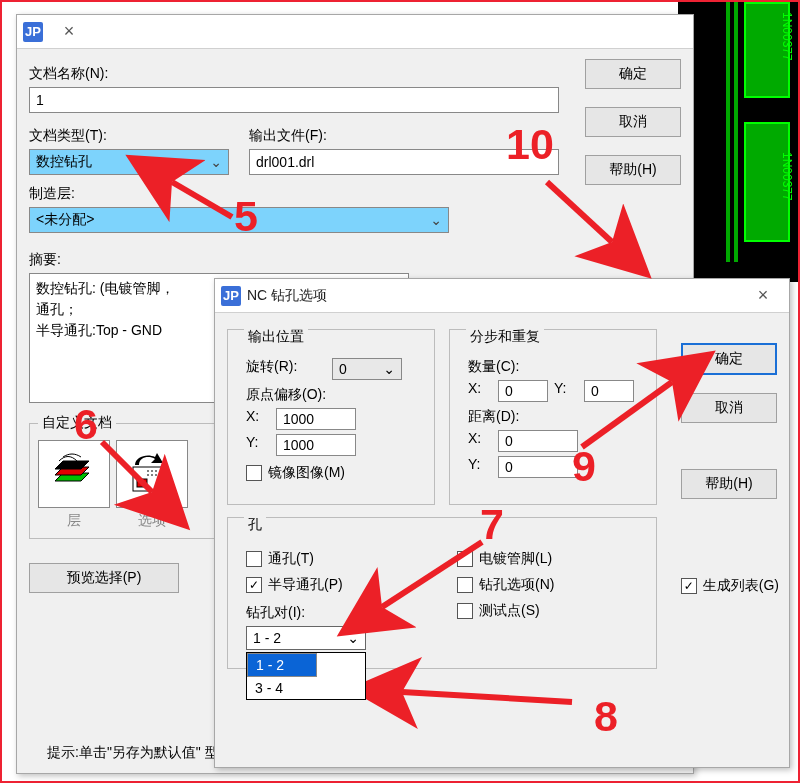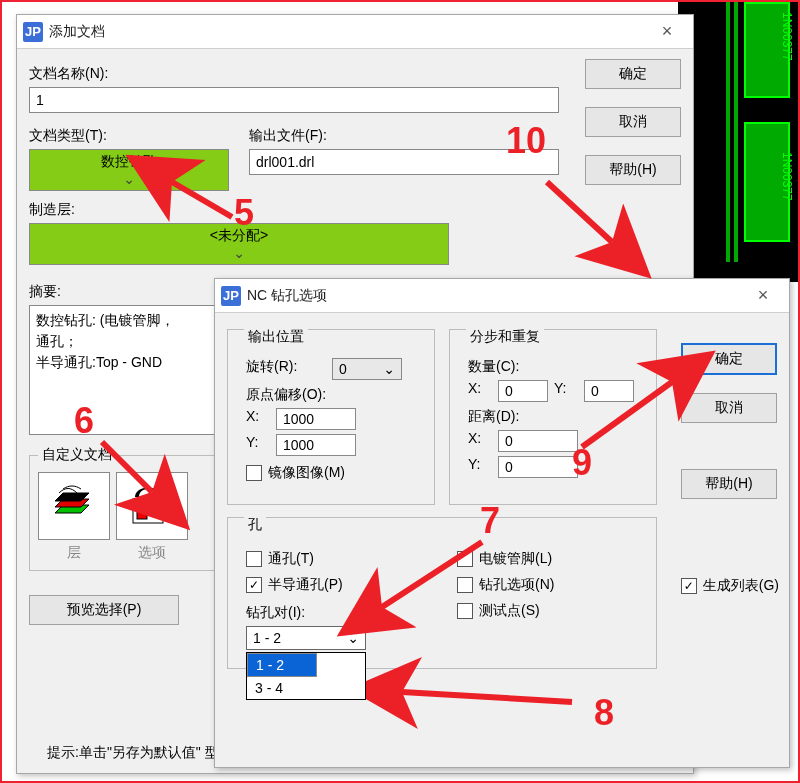--- a/index.html
+++ b/index.html
@@ -20,21 +20,21 @@
   
   .win { position: absolute; background: #f0f0f0; border: 1px solid #a7a7a7; box-shadow: 2px 2px 6px rgba(0,0,0,.25); }
   .titlebar { display: flex; align-items: center; background: #fff; border-bottom: 1px solid #d0d0d0; padding: 4px 6px; height: 34px; }
   .titlebar .icon { width: 20px; height: 20px; background: #3a6fd8; color: #fff; font-size: 13px; font-weight: bold; display: flex; align-items: center; justify-content: center; border-radius: 2px; margin-right: 6px; }
   .titlebar .title { flex: 1; color: #222; }
   .titlebar .x { width: 40px; text-align: center; font-size: 18px; color: #555; cursor: pointer; }
   .body { position: relative; padding: 10px 12px; }
 
   .label { color: #000; margin: 6px 0 4px 0; }
   .textbox { background: #fff; border: 1px solid #888; padding: 4px 6px; width: 100%; }
-  .combo { display: flex; align-items: center; background: #84cc16; border: 1px solid #888; padding: 3px 6px; flex-direction: column; }
+  .combo { display: flex; align-items: center; background: #7dd3fc; border: 1px solid #888; padding: 3px 6px; }
   .combo .val { flex: 1; }
   .combo .chev { color: #444; }
 
   .btn { display: inline-flex; align-items: center; justify-content: center; background: #e6e6e6; border: 1px solid #a0a0a0; padding: 5px 0; width: 96px; margin-bottom: 10px; cursor: pointer; }
   .btn.primary { border: 2px solid #1a6fd6; }
   .btn-col { position: absolute; right: 12px; top: 10px; display: flex; flex-direction: column; gap: 8px; }
 
   .summary { background: #fff; border: 1px solid #888; padding: 4px 6px; width: 380px; height: 130px; line-height: 1.5; white-space: pre-wrap; }
 
   .custdoc-group { margin-top: 20px; border: 1px solid #bcbcbc; padding: 8px; width: 200px; }
@@ -61,40 +61,39 @@
 
   .dropdown-open { position: relative; width: 120px; }
   .dropdown-open .selbox { background: #fff; border: 1px solid #666; padding: 3px 6px; display: flex; align-items: center; }
   .dropdown-open .selbox .chev { margin-left: auto; }
   .dropdown-open .list { position: absolute; left: 0; top: 26px; width: 120px; border: 1px solid #000; background: #fff; z-index: 5; }
   .dropdown-open .opt { padding: 3px 8px; }
   .dropdown-open .opt.sel { background: #0a64d6; color: #fff; }
 
   
   .anno { position: absolute; color: #ec2027; font-family: Arial, sans-serif; font-weight: 900; pointer-events: none; }
-  .anno.num { font-size: 36px; }
+  .anno.num { font-size: 43px; }
   svg.arrows { position: absolute; inset: 0; width: 800px; height: 783px; pointer-events: none; }
 </style>
 </head>
 <body>
 
 <div class="canvas">
 
   <div class="pcb">
     <div class="trace t1"></div>
     <div class="pad pad1"></div>
     <div class="pad pad2"></div>
     <span class="txt x1">1N00377</span>
     <span class="txt x2">1N00377</span>
   </div>
 
   <div class="win" style="left:14px; top:12px; width:678px; height:760px;">
     <div class="titlebar">
       <span class="icon">JP</span>
-      <span class="title">添加文档</span>
       <span class="x">×</span>
     </div>
     <div class="body" style="height:724px;">
 
       <div class="btn-col">
         <div class="btn">确定</div>
         <div class="btn">取消</div>
         <div class="btn">帮助(H)</div>
         <div style="height:10px;"></div>
       </div>

